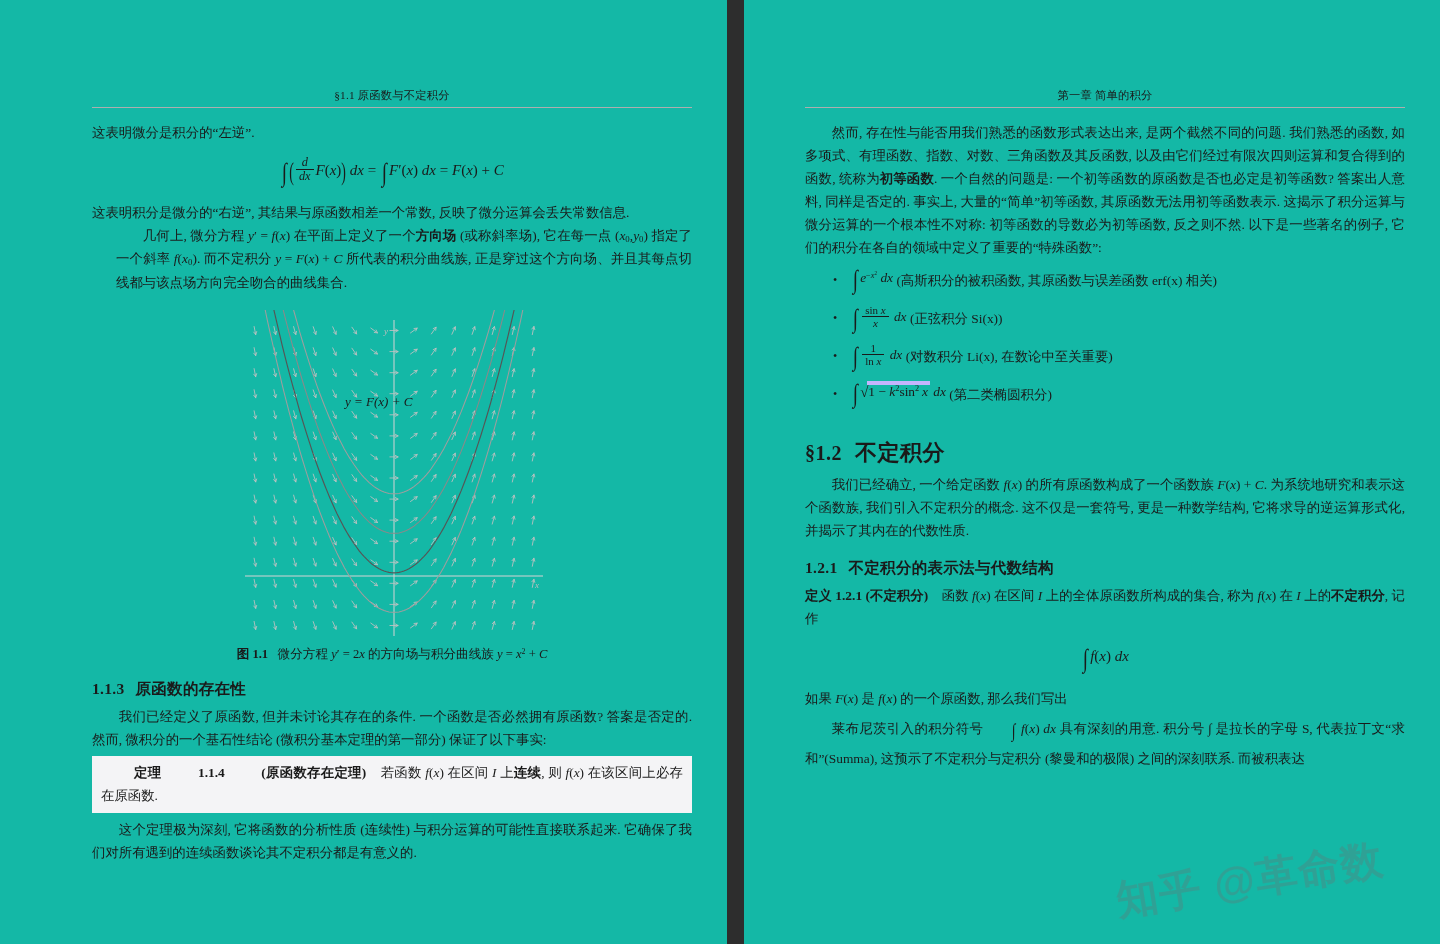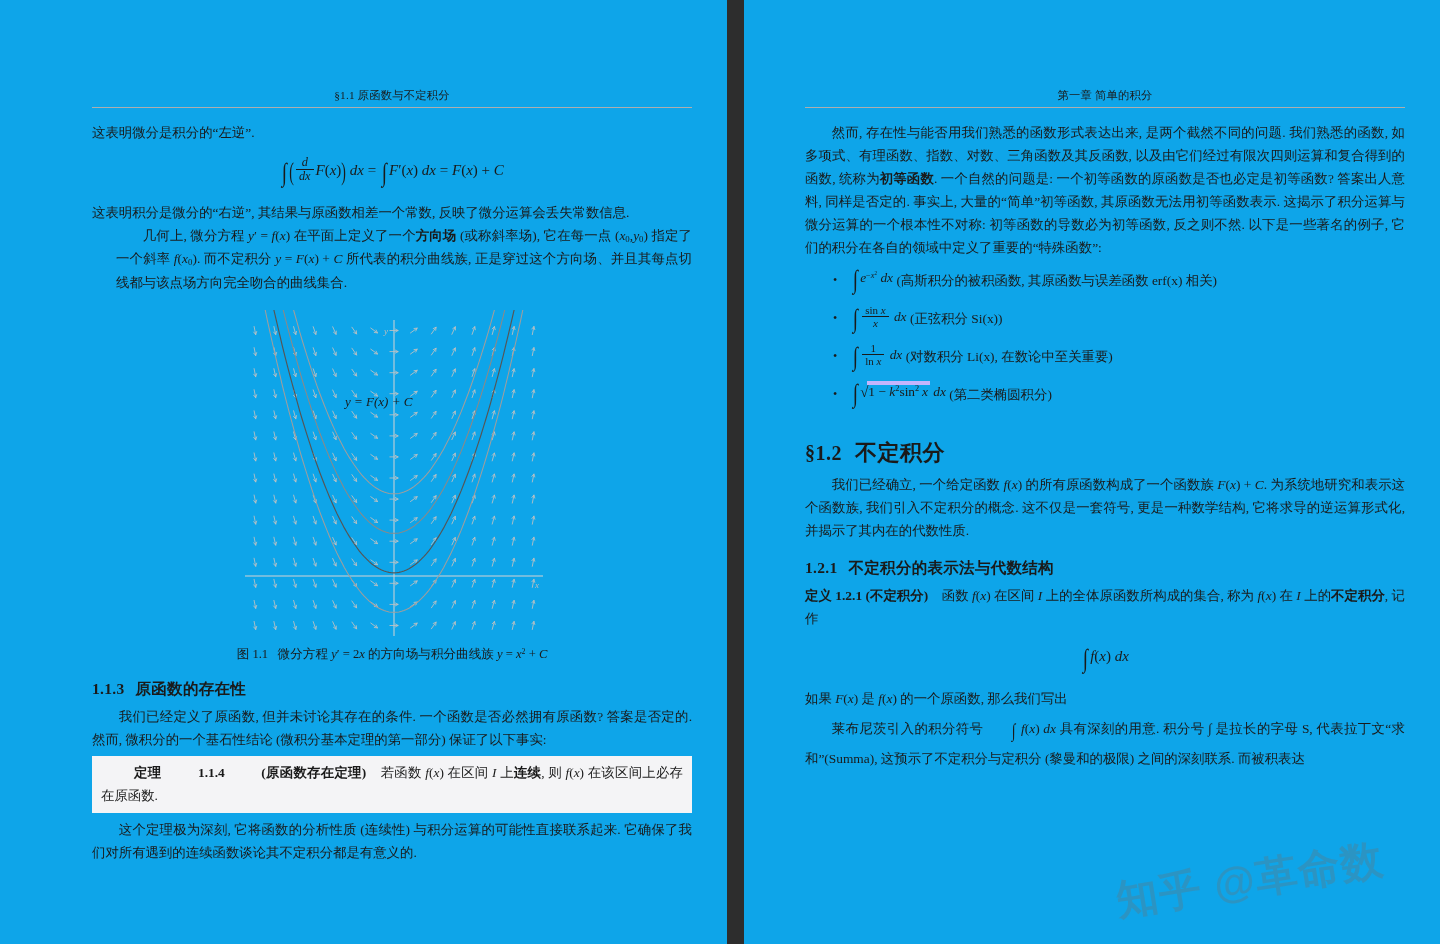--- a/index.html
+++ b/index.html
@@ -13,21 +13,21 @@
   }
   .spread{position:absolute;inset:0;display:block;}
 
   
   .divider{
     position:absolute;left:727px;top:0;width:17px;height:944px;
     background:#2d2d2d;
   }
 
   
-  .page{position:absolute;top:0;height:944px;background:#0ea5e9;}
+  .page{position:absolute;top:0;height:944px;background:#14b8a6;}
   .page-left{left:0;width:727px;}
   .page-right{left:744px;width:716px;}
 
   .col{position:absolute;}
   .page-left .col{left:92px;top:88px;width:600px;}
   .page-right .col{left:61px;top:88px;width:600px;}
 
   
   .runhead{
     text-align:center;
@@ -95,21 +95,21 @@
   ul.bl{list-style:none;margin:6px 0 8px 0;padding:0;}
   ul.bl li{font-size:13.4px;line-height:1.0;margin:0 0 8px 0;
     padding-left:46px;position:relative;min-height:30px;
     display:flex;align-items:center;}
   ul.bl li::before{content:"\2022";position:absolute;left:28px;top:50%;
     transform:translateY(-50%);font-size:12px;color:#1a1a1a;}
 
   
   .figwrap{margin:16px 0 0 0;text-align:center;}
   .figcap{font-size:12.6px;margin-top:2px;text-align:center;}
-  .figcap .bf{font-weight:normal;text-align:right;}
+  .figcap .bf{font-weight:bold;text-align:right;}
 
   
   .watermark{
     position:absolute;left:1115px;top:852px;
     font-size:42px;font-weight:bold;color:#6f6f6f;opacity:.30;
     font-family:"Liberation Sans","DejaVu Sans",sans-serif;
     transform:rotate(-9deg);white-space:nowrap;letter-spacing:1px;
     pointer-events:none;
   }
 </style>

